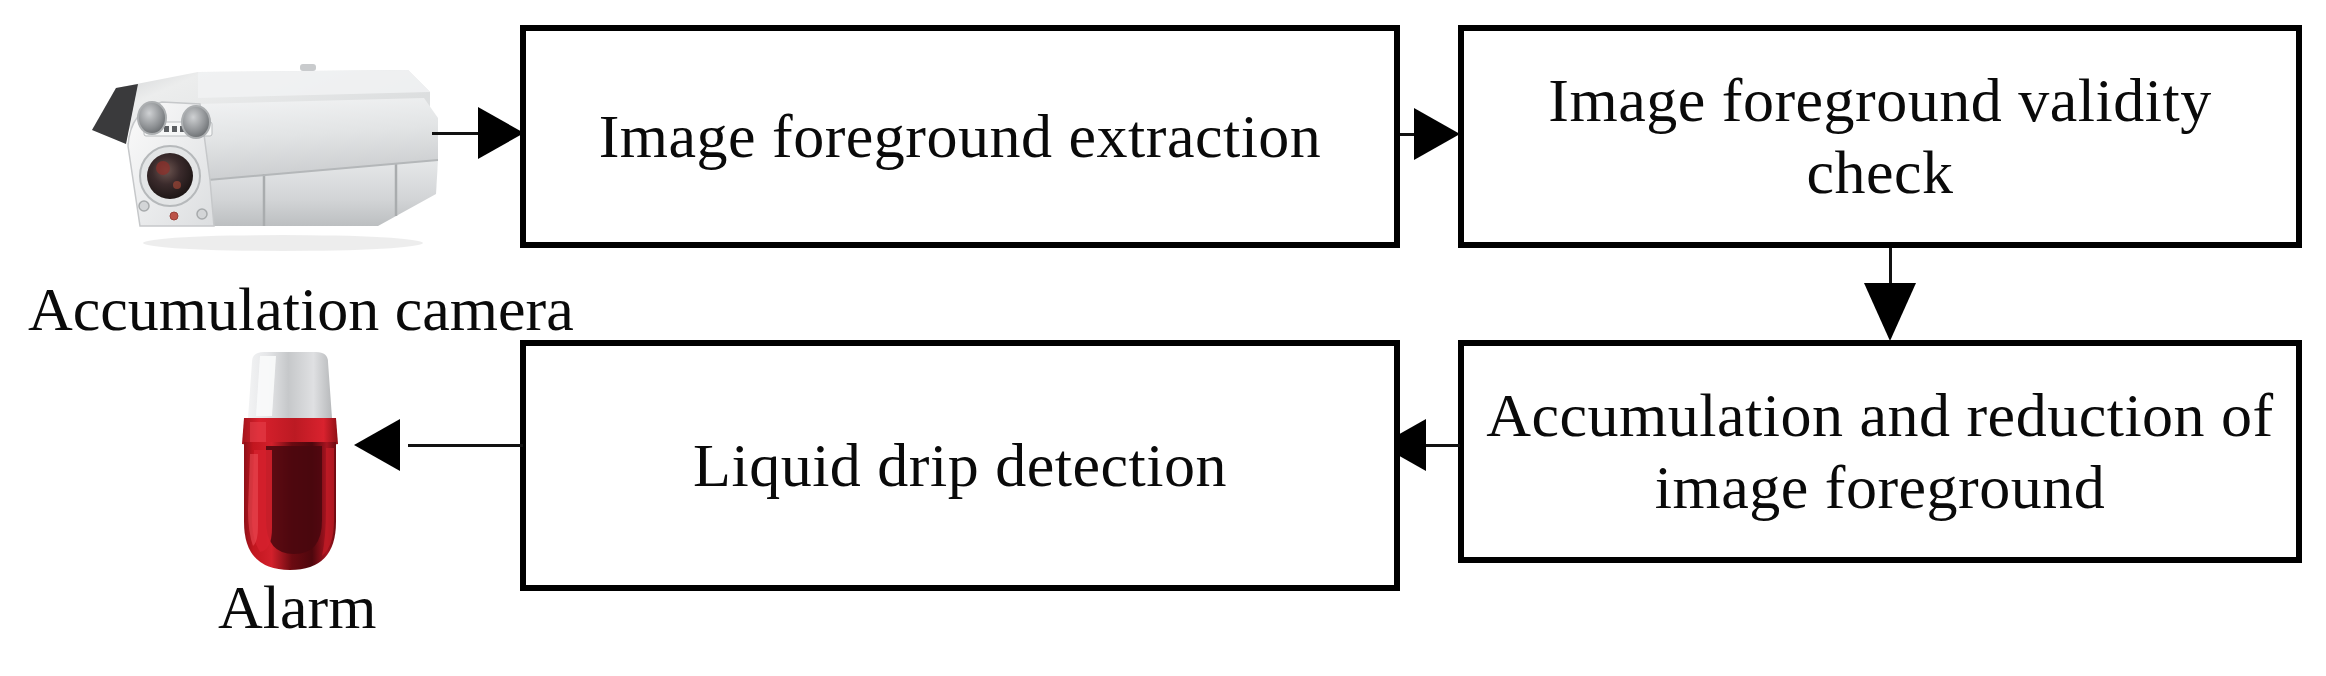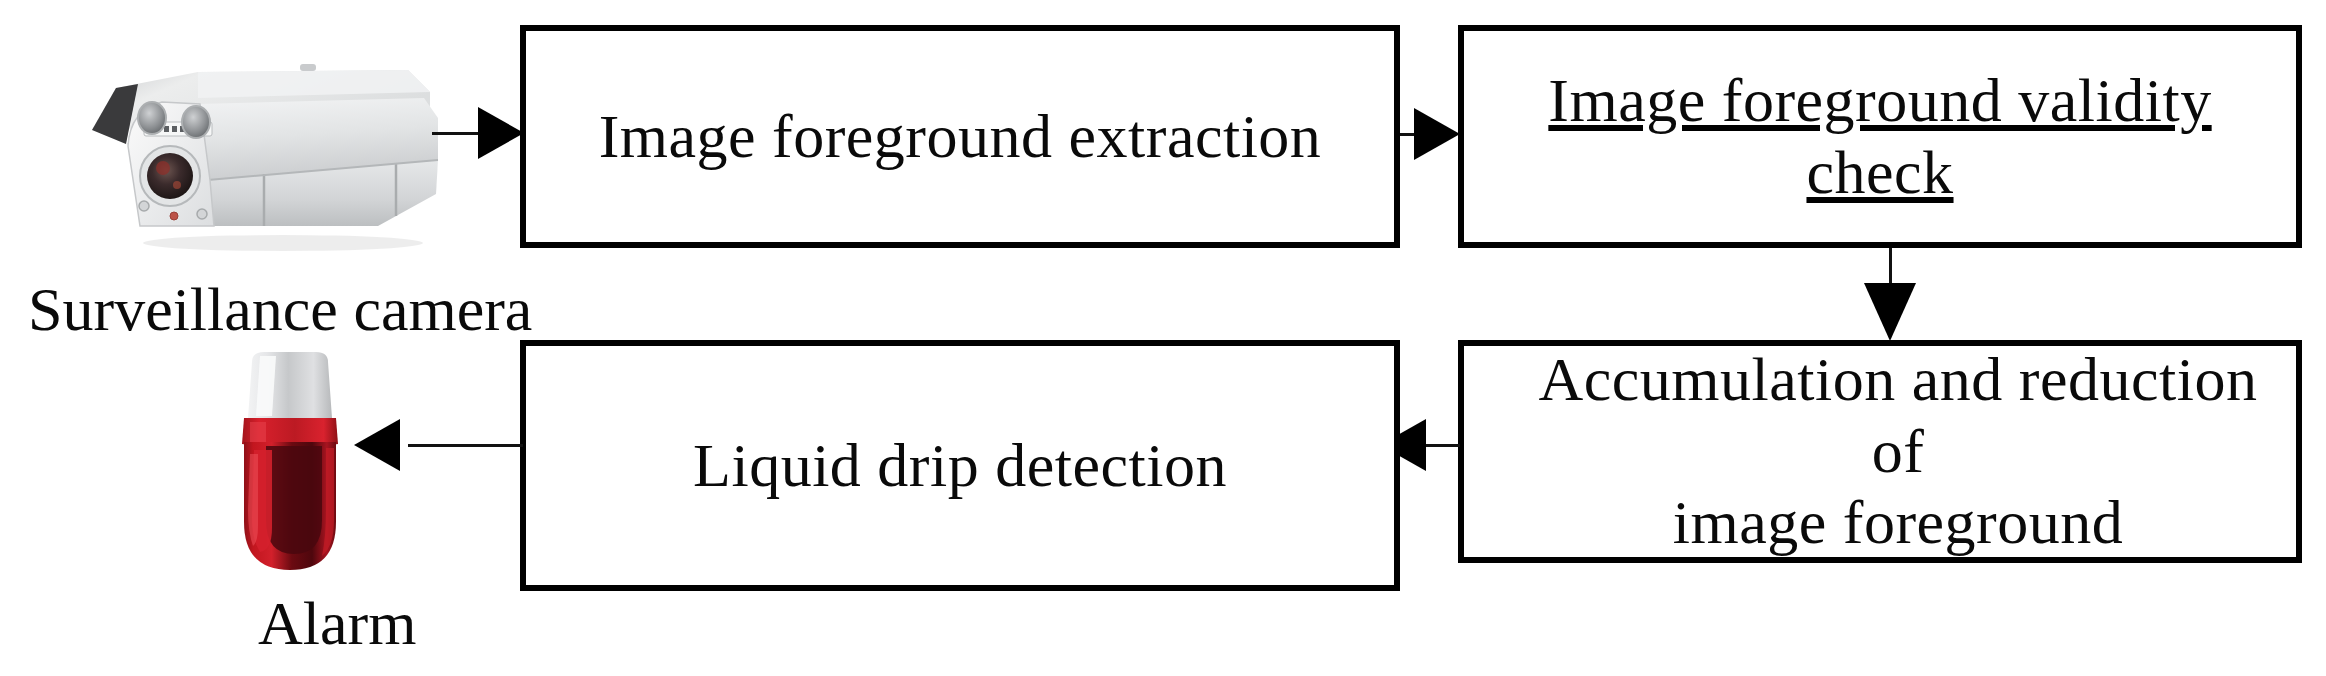--- a/index.html
+++ b/index.html
@@ -34,23 +34,23 @@
     font-family: "Liberation Serif", "DejaVu Serif", serif;
     font-size: 62px;
     line-height: 1.16;
     color: #0a0a0a;
     letter-spacing: 0.5px;
     padding: 0 14px;
     white-space: pre-line;
   }
 
   #box-extraction { left: 520px;  top: 25px;  width: 880px; height: 223px; text-align: center; }
-  #box-validity   { left: 1458px; top: 25px;  width: 844px; height: 223px; text-decoration: underline; }
+  #box-validity   { left: 1458px; top: 25px;  width: 844px; height: 223px; }
   #box-drip       { left: 520px;  top: 340px; width: 880px; height: 251px; }
-  #box-accum      { left: 1458px; top: 340px; width: 844px; height: 223px; padding-left: 36px; }
+  #box-accum      { left: 1458px; top: 340px; width: 844px; height: 223px; }
 
   
   .conn-line-h {
     position: absolute;
     background: #111111;
     height: 3px;
   }
   .conn-line-v {
     position: absolute;
     background: #111111;
@@ -97,21 +97,21 @@
   
   .caption {
     position: absolute;
     font-family: "Liberation Serif", "DejaVu Serif", serif;
     font-size: 62px;
     color: #0a0a0a;
     white-space: nowrap;
     line-height: 1;
   }
   #caption-camera { left: 28px;  top: 278px; }
-  #caption-alarm  { left: 218px; top: 592px; margin-left: 40px; }
+  #caption-alarm  { left: 218px; top: 576px; }
 
   
   #camera-illustration {
     position: absolute;
     left: 78px;
     top: 48px;
     width: 372px;
     height: 205px;
   }
 
@@ -199,21 +199,21 @@
       <circle cx="99" cy="137" r="4" fill="#b04b38" opacity="0.6"></circle>
 
       <circle cx="66" cy="158" r="5" fill="#d3d5d7" stroke="#a7aaac" stroke-width="1.5"></circle>
       <circle cx="124" cy="166" r="5" fill="#d3d5d7" stroke="#a7aaac" stroke-width="1.5"></circle>
       <circle cx="96" cy="168" r="4" fill="#bc5348" stroke="#9a4038" stroke-width="1"></circle>
 
       <rect x="222" y="16" width="16" height="7" rx="3" fill="#c9cbcd"></rect>
     </svg>
   </div>
 
-  <span class="caption" id="caption-camera">Surveillance camera</span>
+  <span class="caption" id="caption-camera">Accumulation camera</span>
 
   <div id="alarm-illustration">
     <svg viewBox="0 0 136 228" width="136" height="228" xmlns="http://www.w3.org/2000/svg">
       <defs>
         <linearGradient id="capGrad" x1="0" y1="0" x2="1" y2="0">
           <stop offset="0%" stop-color="#f2f3f4"></stop>
           <stop offset="22%" stop-color="#e6e7e9"></stop>
           <stop offset="48%" stop-color="#c6c8ca"></stop>
           <stop offset="78%" stop-color="#dfe0e2"></stop>
           <stop offset="100%" stop-color="#b7b9bb"></stop>

